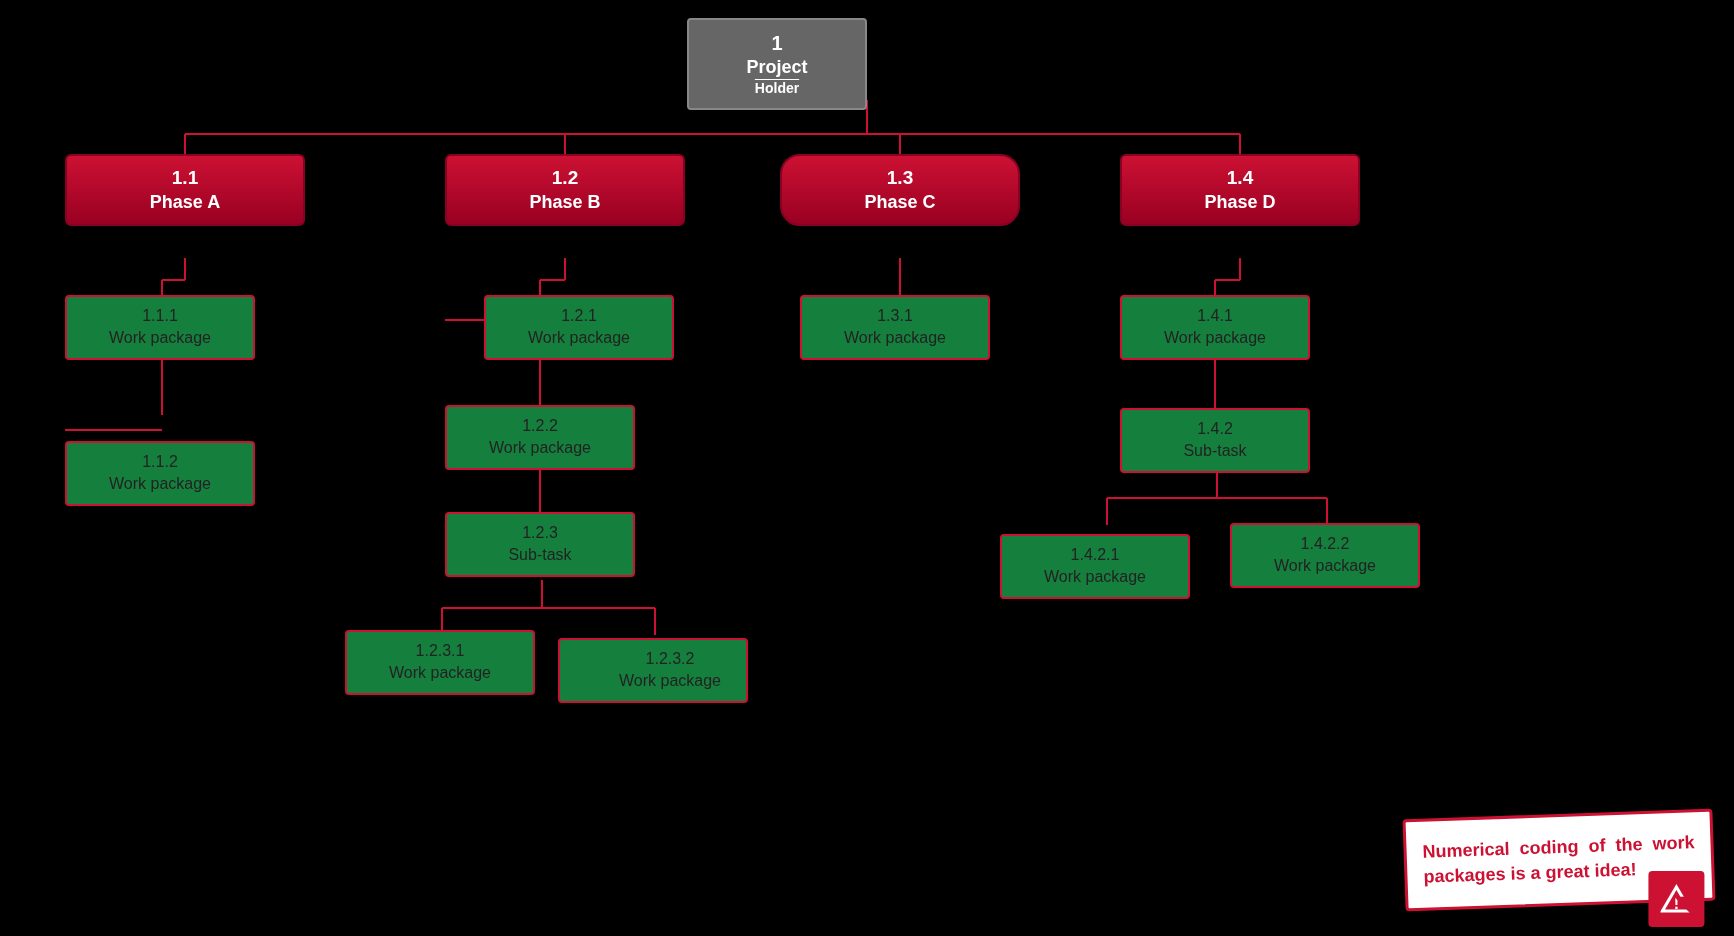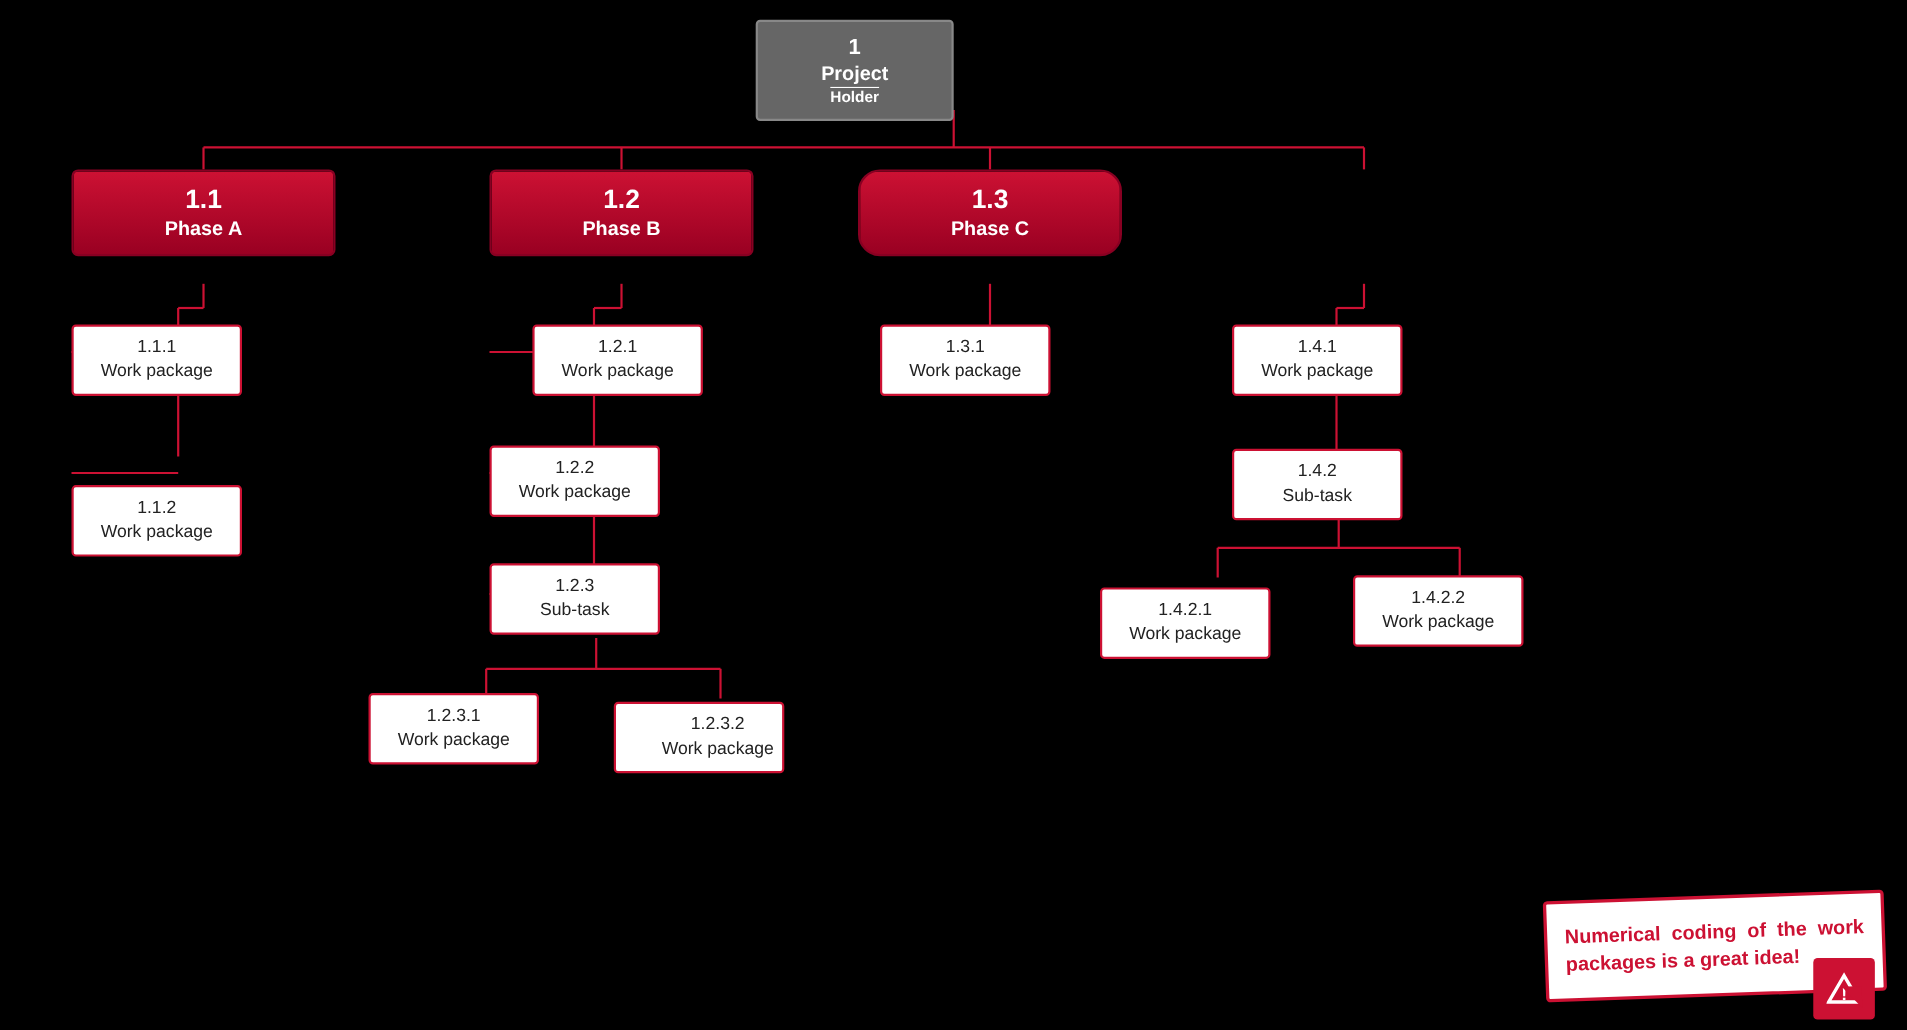--- a/index.html
+++ b/index.html
@@ -46,35 +46,35 @@
       text-align: center;
       color: #fff;
       padding: 10px 8px;
       font-weight: bold;
       font-size: 18px;
       line-height: 1.3;
       width: 240px;
     }
 
     .phase-box .phase-num {
-      font-size: 24px;
+      font-size: 19px;
     }
 
     
     .wp-box {
       position: absolute;
-      background: #ffffff;
+      background: #15803d;
       border: 2px solid #cc1133;
       border-radius: 4px;
       text-align: center;
       color: #222;
       font-size: 16px;
       line-height: 1.4;
       padding: 8px 6px;
-      width: 155px;
+      width: 190px;
     }
 
     
     .connectors-svg {
       position: absolute;
       top: 0; left: 0;
       width: 1734px;
       height: 936px;
       pointer-events: none;
     }
@@ -191,20 +191,24 @@
   <div class="phase-box" style="left:445px; top:154px;">
     <div class="phase-num">1.2</div>
     <div>Phase B</div>
   </div>
 
   <div class="phase-box" style="left:780px; top:154px;border-radius:20px;">
     <div class="phase-num">1.3</div>
     <div>Phase C</div>
   </div>
 
+  <div class="phase-box" style="left:1120px; top:154px;">
+    <div class="phase-num">1.4</div>
+    <div>Phase D</div>
+  </div>
 
   <div class="wp-box" style="left:65px; top:295px;">
     <div>1.1.1</div>
     <div>Work package</div>
   </div>
 
   <div class="wp-box" style="left:65px; top:405px;margin-top:36px;">
     <div>1.1.2</div>
     <div>Work package</div>
   </div>
@@ -217,21 +221,21 @@
   <div class="wp-box" style="left:445px; top:405px;">
     <div>1.2.2</div>
     <div>Work package</div>
   </div>
 
   <div class="wp-box" style="left:445px; top:512px;">
     <div>1.2.3</div>
     <div>Sub-task</div>
   </div>
 
-  <div class="wp-box" style="left:335px; top:630px;">
+  <div class="wp-box" style="left:345px; top:630px;">
     <div>1.2.3.1</div>
     <div>Work package</div>
   </div>
 
   <div class="wp-box" style="left:558px; top:638px;padding-left:40px;">
     <div>1.2.3.2</div>
     <div>Work package</div>
   </div>
 
   <div class="wp-box" style="left:800px; top:295px;">

